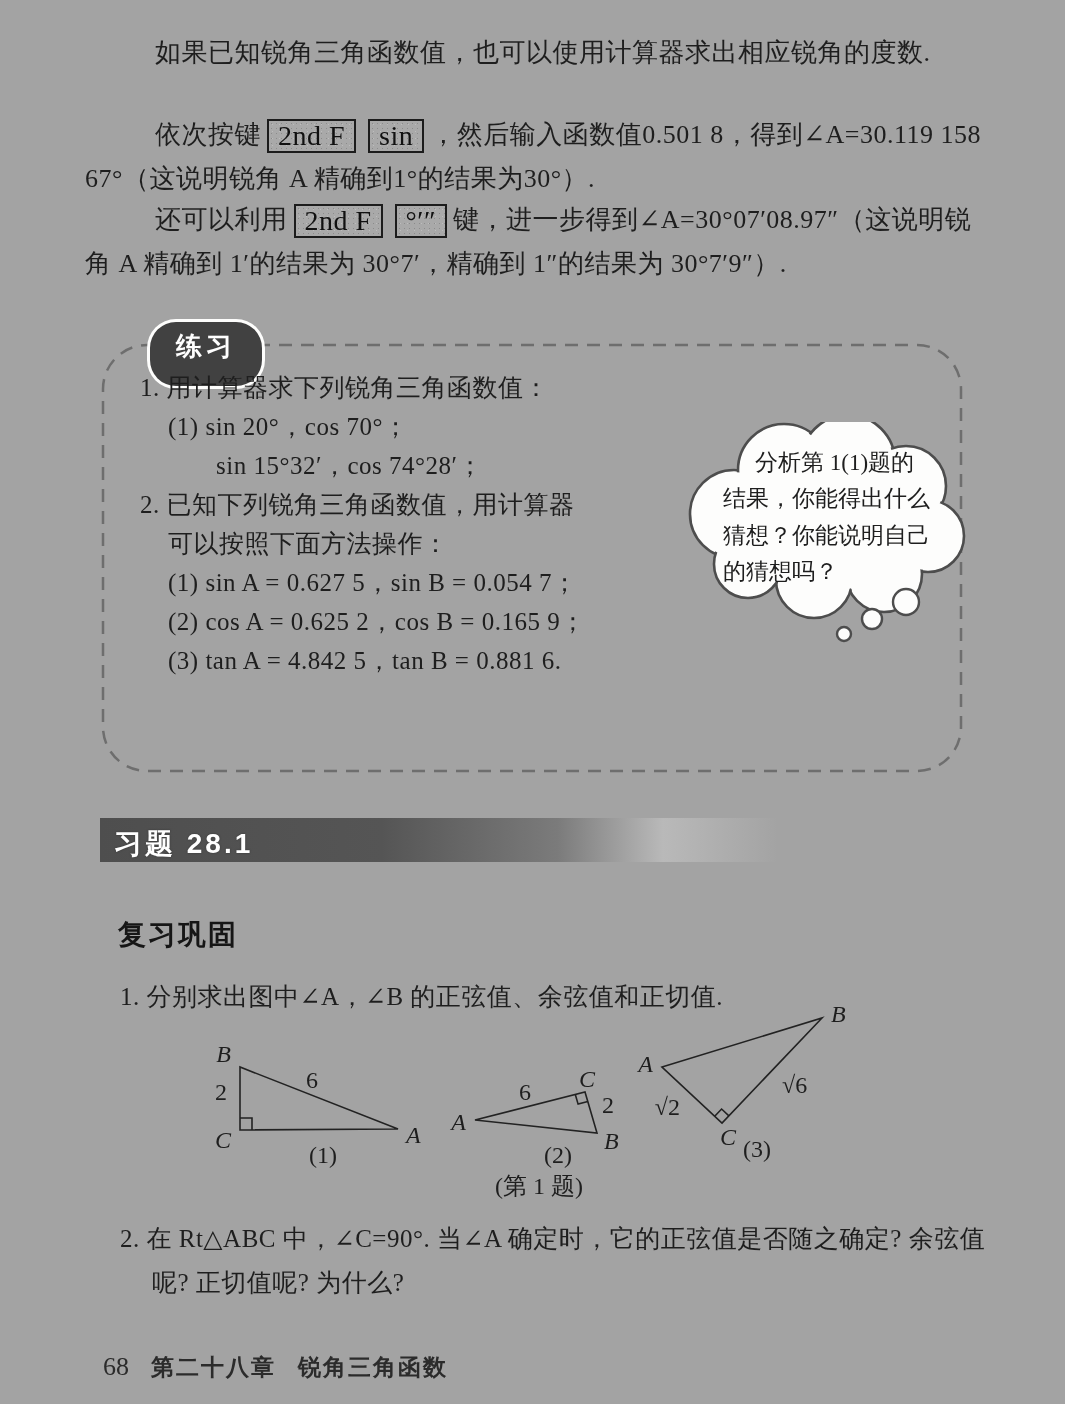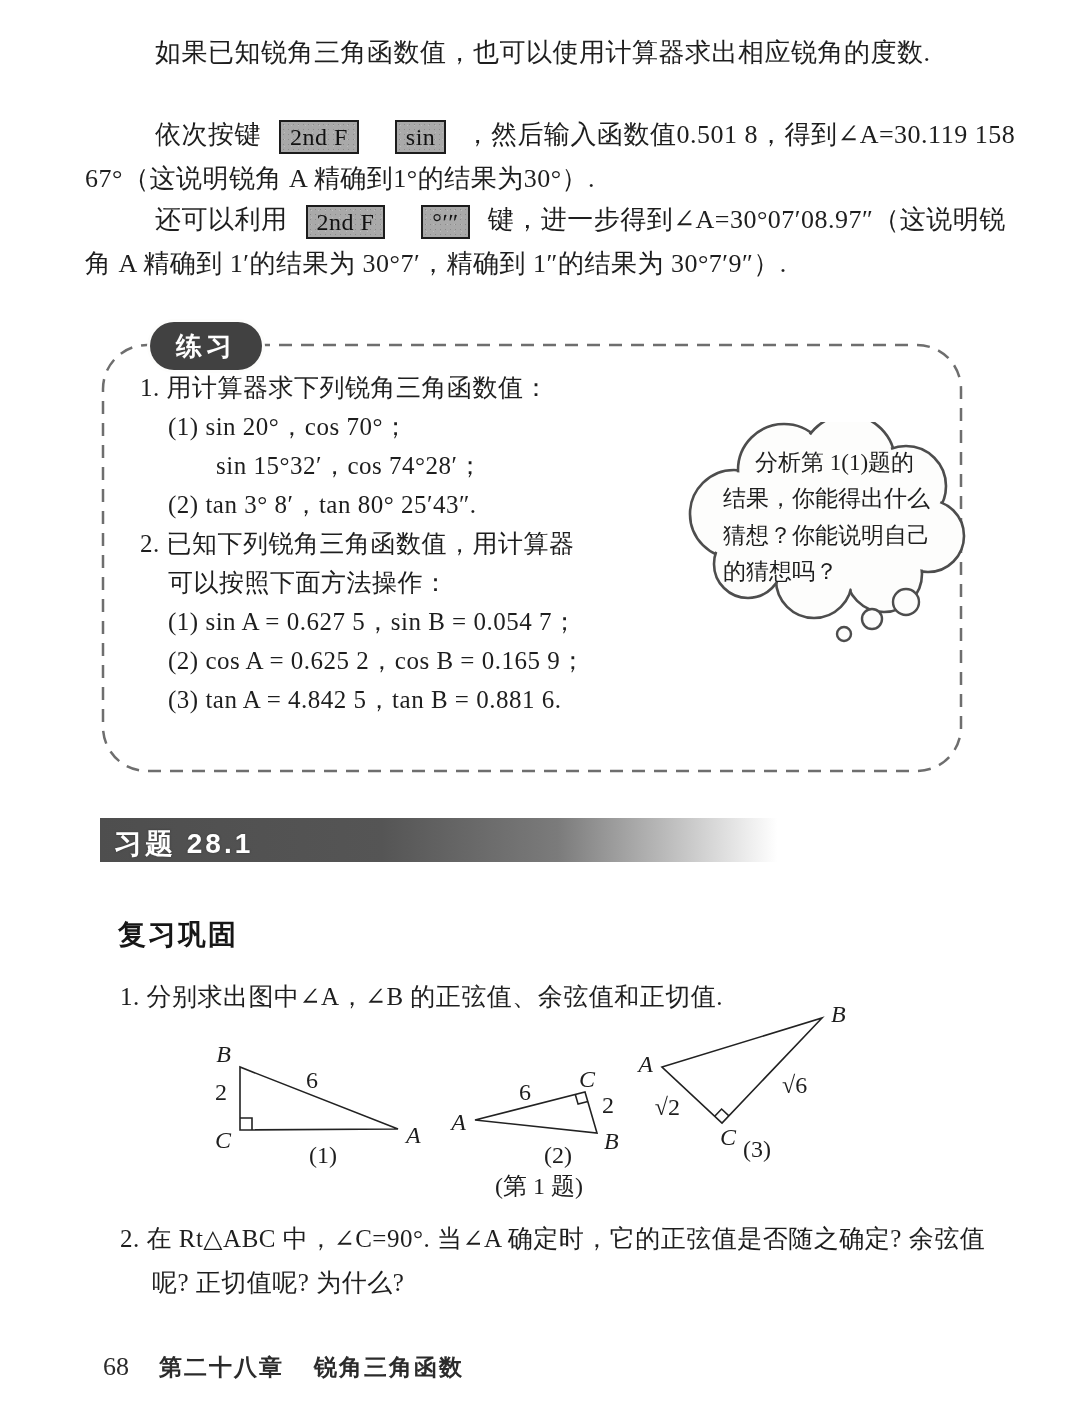--- a/index.html
+++ b/index.html
@@ -1,36 +1,36 @@
 <!DOCTYPE html>
 <html><head>
 <meta charset="utf-8">
 <style>
   html,body{margin:0;padding:0;}
   body{background:#e8e8e8;}
   #page{
     position:relative;
     width:1065px;height:1404px;
-    background:#ffffff;
+    background:#a3a3a3;
     font-family:"Liberation Serif","DejaVu Serif",serif;
     color:#1e1e1e;
     overflow:hidden;
   }
   .abs{position:absolute;}
   
   .intro-line{font-size:26px;line-height:34px;white-space:nowrap;letter-spacing:0.5px;}
   .key{
     display:inline-block;
     border:2px solid #1c1c1c;
     background:#a9a9a9;
     background-image:radial-gradient(#8b8b8b 18%, transparent 19%),radial-gradient(#bdbdbd 18%, transparent 19%);
     background-size:5px 5px,7px 7px;
     color:#111;
-    font-size:24px;line-height:26px;
-    padding:2px 9px;margin:0 18px;
+    font-size:28px;line-height:26px;
+    padding:2px 9px;margin:0 6px;
     vertical-align:-2px;
     font-family:"Liberation Serif","DejaVu Serif",serif;
   }
   
   .pill{
     background:#414141;
     border-radius:26px;
     color:#fff;
     font-size:26px;font-weight:bold;
     text-align:center;line-height:48px;
@@ -58,21 +58,21 @@
     font-family:"Liberation Sans","DejaVu Sans",sans-serif;
     font-weight:bold;font-size:28px;letter-spacing:2px;color:#161616;
   }
   .body-line{font-size:25px;line-height:34px;white-space:nowrap;letter-spacing:0.5px;}
   
   svg text{font-family:"Liberation Serif","DejaVu Serif",serif;fill:#1e1e1e;}
   .vtx{font-style:italic;font-size:24px;}
   .meas{font-size:24px;}
   .cap{font-size:24px;}
   
-  .footer{display:flex;align-items:baseline;gap:30px;color:#2b2b2b;}
+  .footer{display:flex;align-items:baseline;gap:22px;color:#2b2b2b;}
   .footer .pgnum{font-size:26px;}
   .footer .chap{font-family:"Liberation Sans","DejaVu Sans",sans-serif;font-weight:bold;font-size:23px;letter-spacing:2px;}
 </style>
 </head>
 <body>
 
 <div id="page">
 
   <div class="abs intro-line" style="left:155px;top:36px;">如果已知锐角三角函数值，也可以使用计算器求出相应锐角的度数.</div>
   <div class="abs intro-line" style="left:155px;top:118px;">
@@ -80,27 +80,26 @@
   </div>
   <div class="abs intro-line" style="left:85px;top:162px;">67°（这说明锐角 A 精确到1°的结果为30°）.</div>
   <div class="abs intro-line" style="left:155px;top:203px;">
     <span>还可以利用</span><span class="key">2nd F</span><span class="key">°′″</span><span>键，进一步得到∠A=30°07′08.97″（这说明锐</span>
   </div>
   <div class="abs intro-line" style="left:85px;top:247px;">角 A 精确到 1′的结果为 30°7′，精确到 1″的结果为 30°7′9″）.</div>
 
   <svg class="abs" style="left:100px;top:342px;" width="864" height="432">
     <rect x="3" y="3" width="858" height="426" rx="44" fill="none" stroke="#6e6e6e" stroke-width="2.5" stroke-dasharray="13 9"></rect>
   </svg>
-  <div class="abs pill" style="left:150px;top:322px;width:112px;height:48px;">练习</div>
+  <div class="abs pill" style="left:150px;top:322px;width:112px;height:64px;">练习</div>
 
   <div class="abs" style="left:140px;top:368px;width:570px;">
     <div class="prac-line">1. 用计算器求下列锐角三角函数值：</div>
     <div class="prac-line ind1">(1) sin 20°，cos 70°；</div>
     <div class="prac-line ind2">sin 15°32′，cos 74°28′；</div>
-    <div class="prac-line ind1">(2) tan 3° 8′，tan 80° 25′43″.</div>
     <div class="prac-line">2. 已知下列锐角三角函数值，用计算器</div>
     <div class="prac-line ind1">可以按照下面方法操作：</div>
     <div class="prac-line ind1">(1) sin A = 0.627 5，sin B = 0.054 7；</div>
     <div class="prac-line ind1">(2) cos A = 0.625 2，cos B = 0.165 9；</div>
     <div class="prac-line ind1">(3) tan A = 4.842 5，tan B = 0.881 6.</div>
   </div>
 
   <svg class="abs" style="left:676px;top:422px;" width="292" height="232" viewBox="0 0 292 232">
     <g stroke="#4d4d4d" stroke-width="2.6" fill="#fdfdfc">
       <circle cx="58" cy="92" r="44"></circle>

